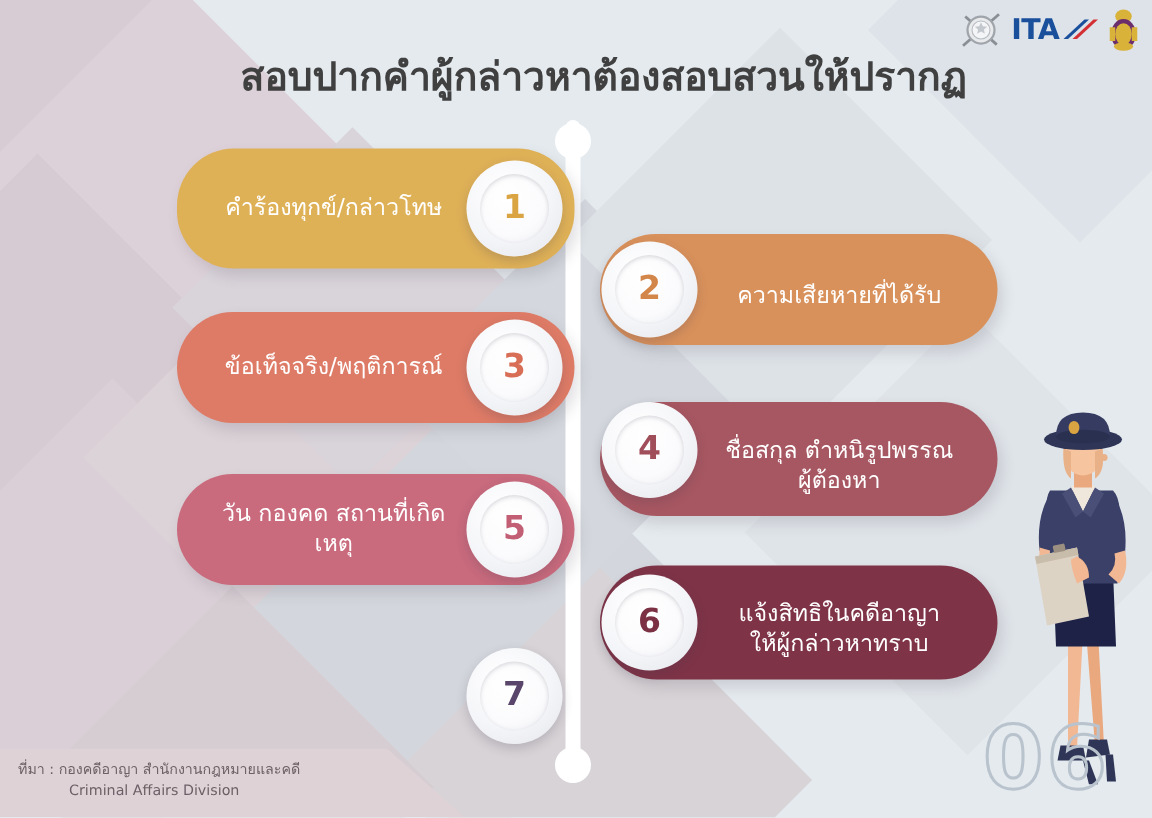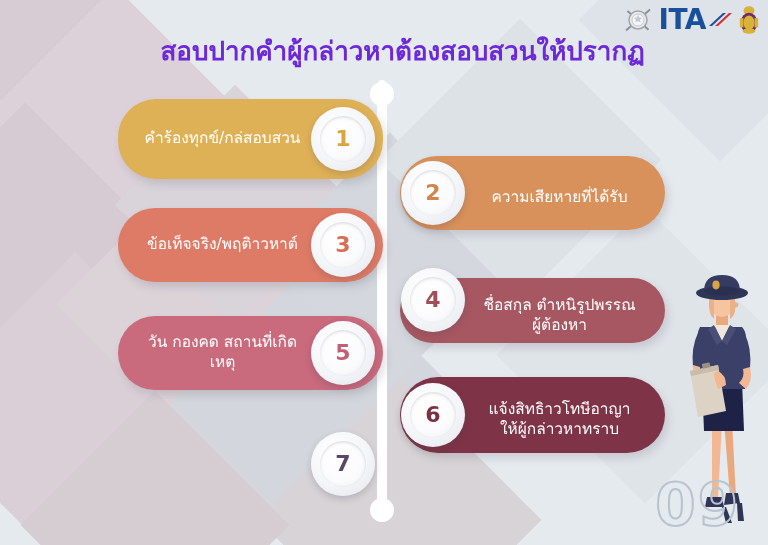--- a/index.html
+++ b/index.html
@@ -10,27 +10,27 @@
   }
   .canvas{position:relative;width:768px;height:545px;overflow:hidden;background:#e4eaee;}
 
   
   .bg-layer{position:absolute;inset:0;overflow:hidden;}
   .dia{position:absolute;transform:rotate(45deg);}
 
   
   .logo-bar{position:absolute;top:4px;right:8px;display:flex;align-items:center;gap:5px;height:32px;}
   .logo-shield{width:30px;height:30px;}
-  .logo-ita{font-weight:bold;font-size:28px;letter-spacing:-0.5px;color:#1a4f9c;
+  .logo-ita{font-weight:bold;font-size:19px;letter-spacing:-0.5px;color:#1a4f9c;
             font-family:"DejaVu Sans","Liberation Sans",sans-serif;line-height:1;}
   .logo-garuda{width:22px;height:30px;}
 
   .title{
     position:absolute;left:0;right:0;top:30px;text-align:center;
-    font-size:26px;font-weight:bold;color:#6d28d9;letter-spacing:0px;padding-left:37px;
+    font-size:26px;font-weight:bold;color:#404040;letter-spacing:0px;padding-left:37px;
   }
 
   
   .timeline{position:absolute;left:377px;top:80px;width:10px;height:442px;background:#ffffff;border-radius:5px;}
   .tl-dot{position:absolute;left:370px;width:24px;height:24px;border-radius:50%;background:#ffffff;}
   .tl-dot.top{top:82px;}
   .tl-dot.bot{top:498px;}
 
   
   .pill{
@@ -120,67 +120,67 @@
     </svg>
   </div>
 
   <div class="title">สอบปากคำผู้กล่าวหาต้องสอบสวนให้ปรากฏ</div>
 
   <div class="timeline"></div>
   <div class="tl-dot top"></div>
   <div class="tl-dot bot"></div>
 
   <div class="pill left" style="left:118px;top:99px;width:265px;height:80px;background:#dfb157;">
-    <span class="pill-label">คำร้องทุกข์/กล่สอบสวน</span>
+    <span class="pill-label">คำร้องทุกข์/กล่าวโทษ</span>
   </div>
   <div class="medal" style="left:311px;top:107px;">
     <div class="inner">
         <span class="num" style="color:#d9a441">1</span>
       </div>
   </div>
 
   <div class="pill right" style="left:400px;top:156px;width:265px;height:74px;background:#d9915b;">
     <span class="pill-label">ความเสียหายที่ได้รับ</span>
   </div>
   <div class="medal" style="left:401px;top:161px;">
     <div class="inner">
         <span class="num" style="color:#d3864a">2</span>
       </div>
   </div>
 
   <div class="pill left" style="left:118px;top:208px;width:265px;height:74px;background:#de7b66;">
-    <span class="pill-label">ข้อเท็จจริง/พฤติาวหาต์</span>
+    <span class="pill-label">ข้อเท็จจริง/พฤติการณ์</span>
   </div>
   <div class="medal" style="left:311px;top:213px;">
     <div class="inner">
         <span class="num" style="color:#d96e57">3</span>
       </div>
   </div>
 
-  <div class="pill right" style="left:400px;top:278px;width:265px;height:65px;background:#a75761;">
+  <div class="pill right" style="left:400px;top:268px;width:265px;height:76px;background:#a75761;">
     <span class="pill-label">ชื่อสกุล ตำหนิรูปพรรณ
 ผู้ต้องหา</span>
   </div>
   <div class="medal" style="left:401px;top:268px;">
     <div class="inner">
         <span class="num" style="color:#a04e59">4</span>
       </div>
   </div>
 
   <div class="pill left" style="left:118px;top:316px;width:265px;height:74px;background:#c96a7d;">
     <span class="pill-label">วัน กองคด สถานที่เกิดเหตุ</span>
   </div>
   <div class="medal" style="left:311px;top:321px;">
     <div class="inner">
         <span class="num" style="color:#c25f74">5</span>
       </div>
   </div>
 
   <div class="pill right" style="left:400px;top:377px;width:265px;height:76px;background:#7e3347;">
-    <span class="pill-label">แจ้งสิทธิาวโทษีอาญา
+    <span class="pill-label">แจ้งสิทธิในคดีอาญา
 ให้ผู้กล่าวหาทราบ</span>
   </div>
   <div class="medal" style="left:401px;top:383px;">
     <div class="inner">
         <span class="num" style="color:#7b3044">6</span>
       </div>
   </div>
 
   <div class="medal" style="left:311px;top:432px;">
     <div class="inner">
@@ -226,16 +226,23 @@
     <path d="M61 28 Q63 44 56 48 L56 30 Z" fill="#e8b188"></path>
 
     <circle cx="62" cy="34" r="2.4" fill="#e8b188"></circle>
 
     <ellipse cx="48" cy="22" rx="26" ry="7" fill="#2e3557"></ellipse>
     <path d="M30 20 Q30 4 48 4 Q66 4 66 20 Z" fill="#353b61"></path>
     <ellipse cx="48" cy="20" rx="18" ry="4.5" fill="#2a3050"></ellipse>
     <ellipse cx="42" cy="14" rx="3.6" ry="4.4" fill="#d9a441"></ellipse>
   </svg>
 
-  <div class="pagenum">09</div>
-
+  <div class="pagenum">06</div>
+
+  <div class="footer">
+    <div class="footer-bg"></div>
+    <div class="footer-txt">
+      <div>ที่มา : กองคดีอาญา สำนักงานกฎหมายและคดี</div>
+      <div class="l2">Criminal Affairs Division</div>
+    </div>
+  </div>
 
 </div>
 
 </body></html>

